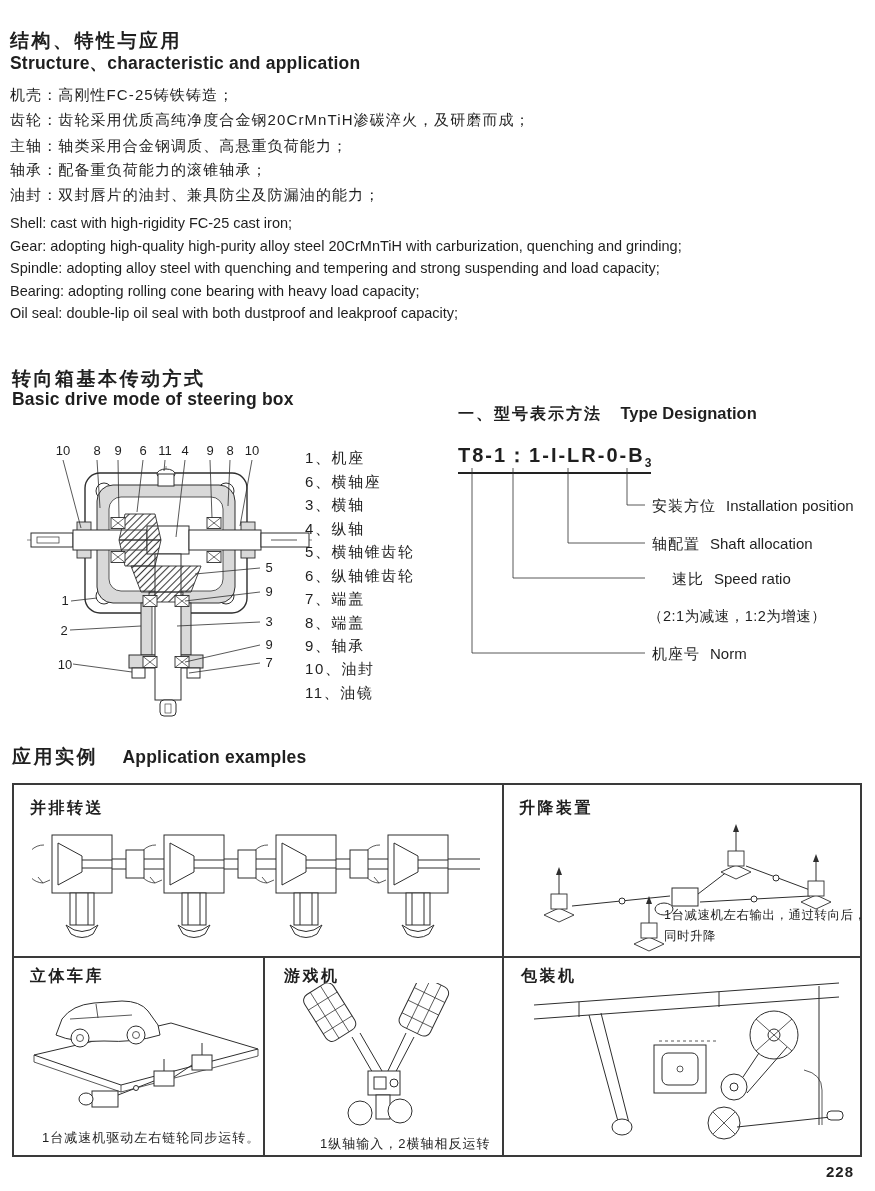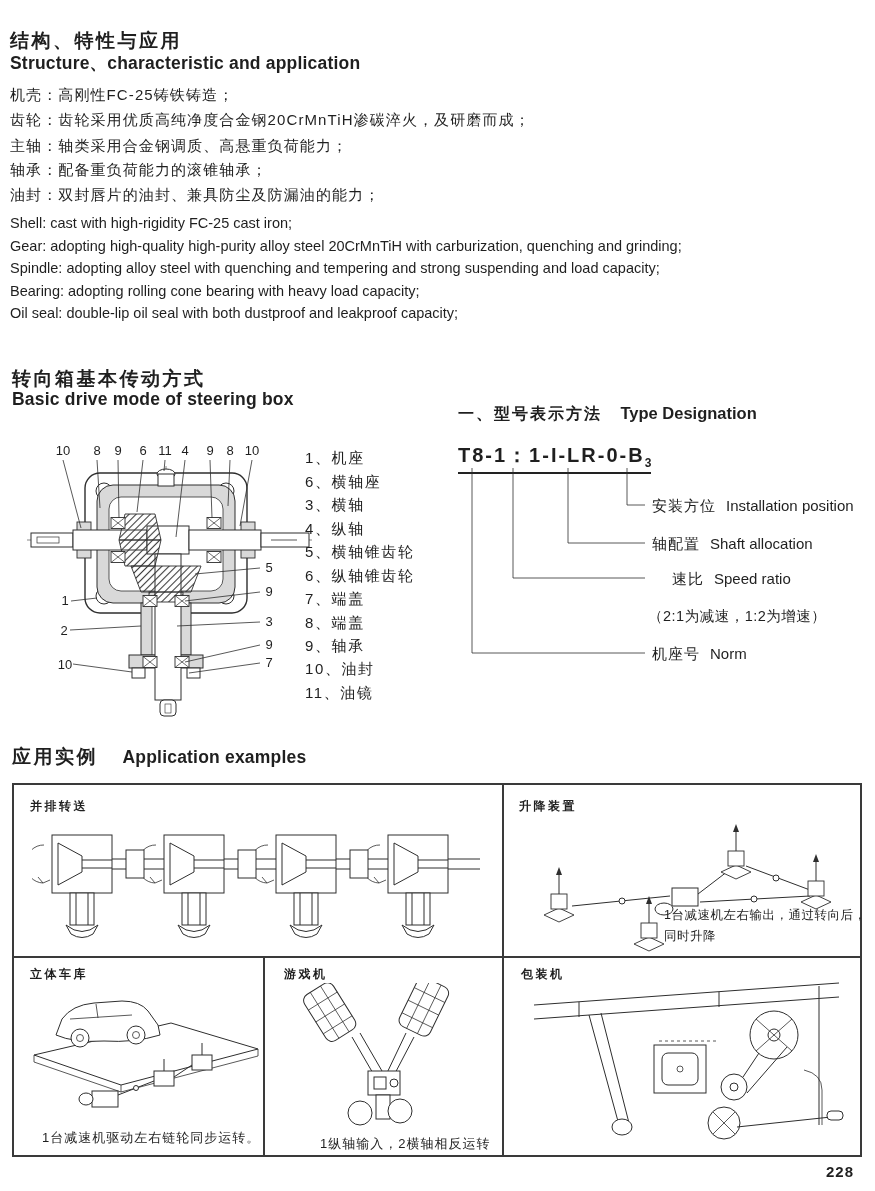--- a/index.html
+++ b/index.html
@@ -12,21 +12,21 @@
   .spec-en{font-size:14.5px;white-space:nowrap;}
   .part-item{font-size:15px;letter-spacing:1.6px;white-space:nowrap;}
   .des-heading-zh{font-weight:bold;font-size:16px;letter-spacing:2px;}
   .des-heading-en{font-weight:bold;font-size:16.5px;}
   .code{font-weight:bold;font-size:20px;letter-spacing:2px;border-bottom:2px solid #222;
         padding-bottom:2px;white-space:nowrap;}
   .code sub{font-size:12px;letter-spacing:0;}
   .des-label{font-size:15px;white-space:nowrap;}
   .des-label .zh{letter-spacing:1px;margin-right:10px;}
   .des-note{font-size:14.5px;letter-spacing:0.5px;white-space:nowrap;}
-  .cell-label{font-weight:bold;font-size:12px;letter-spacing:2.5px;white-space:nowrap;}
+  .cell-label{font-weight:bold;font-size:16px;letter-spacing:2.5px;white-space:nowrap;}
   .caption{font-size:12.5px;letter-spacing:0.5px;white-space:nowrap;}
   .caption-lg{font-size:13px;letter-spacing:1px;white-space:nowrap;}
   .pageno{font-size:15px;font-weight:bold;letter-spacing:1px;}
   .tbl{border:2px solid #3a3a3a;}
   .tbl .divider{position:absolute;background:#3a3a3a;}
   svg text{font-family:"Liberation Sans","DejaVu Sans",sans-serif;}
   .num{font-size:13px;fill:#1f1f1f;}
   .ld{stroke:#2e2e2e;stroke-width:0.8;fill:none;}
   .cl{stroke:#555;stroke-width:0.7;stroke-dasharray:12 3 3 3;fill:none;}
   .ln{stroke:#2e2e2e;stroke-width:1;fill:none;}

